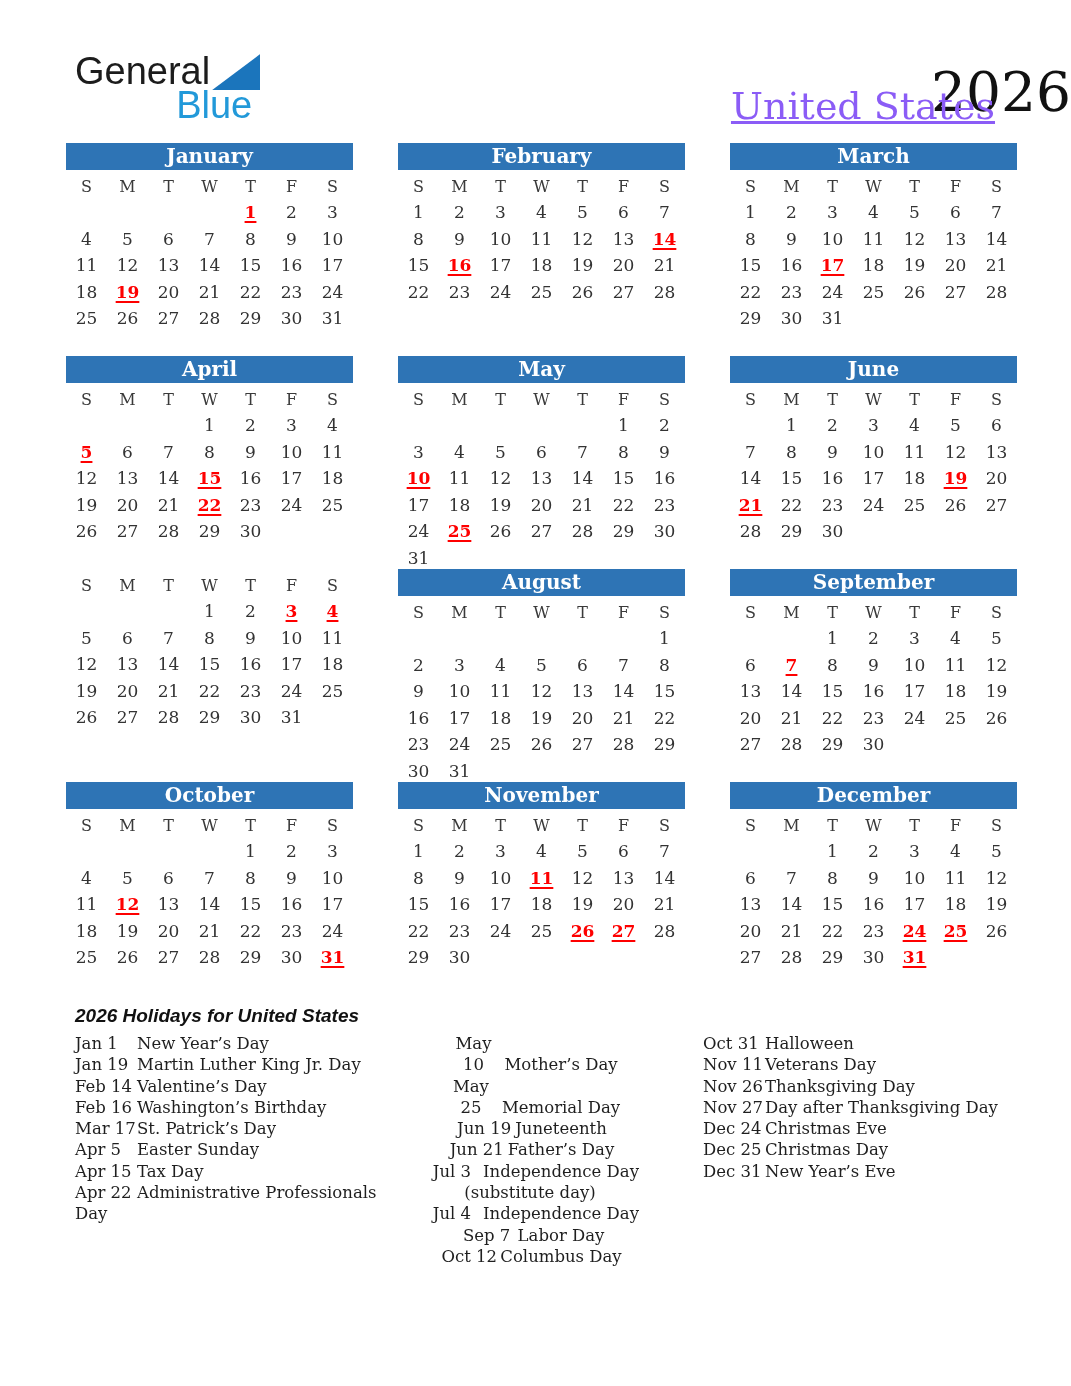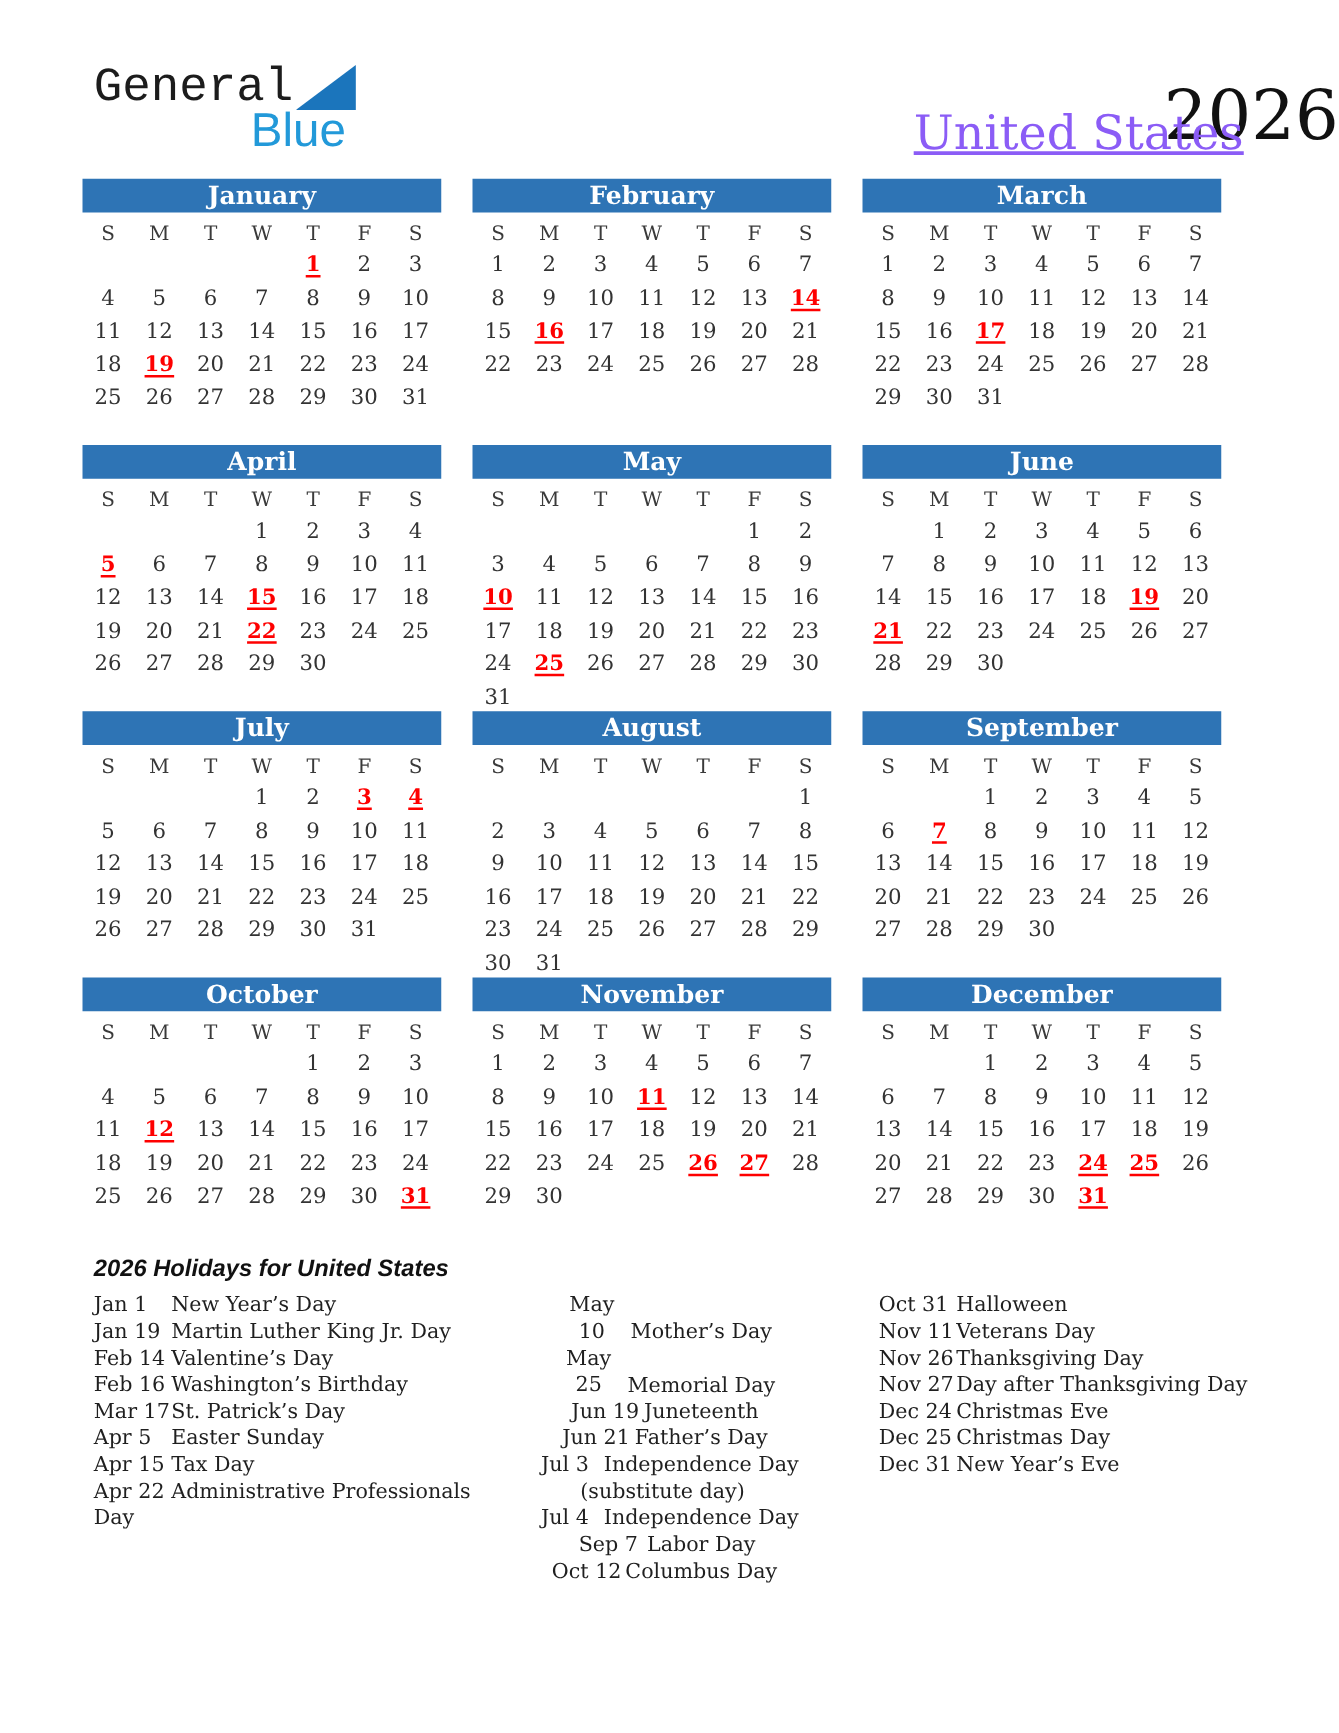--- a/index.html
+++ b/index.html
@@ -4,33 +4,33 @@
 <style>
   html,body { margin:0; padding:0; }
   body {
     width:1071px; height:1386px; background:#ffffff; position:relative;
     font-family:"DejaVu Serif", serif; overflow:hidden;
   }
   .page { position:absolute; inset:0; }
 
   
   .logo { position:absolute; left:75px; top:52px; font-family:"Liberation Sans", sans-serif; }
-  .logo-row1 { display:flex; align-items:flex-start;font-family:Liberation Mono, monospace; }
+  .logo-row1 { display:flex; align-items:flex-end; }
   .logo-general { font-size:38px; line-height:38px; color:#1c1c1c; }
   .logo-triangle { width:48px; height:36px; background:#1b75bc;
     clip-path:polygon(0 100%, 100% 0, 100% 100%); margin-left:2px; }
   .logo-blue { font-size:38px; line-height:34px; color:#2299d9; text-align:right; padding-right:8px; margin-top:-2px; }
 
   .year { position:absolute; top:62px; left:0; right:0; text-align:right;
     font-size:55px; line-height:60px; color:#111; }
   .region { position:absolute; top:84px; right:76px; font-size:38px; color:#8b5cf6;text-decoration:underline; }
 
   
   .months { position:absolute; left:66px; top:143px; width:936px;
-    display:grid; grid-template-columns:repeat(3, 287px); column-gap:25px;
+    display:grid; grid-template-columns:repeat(3, 287px); column-gap:45px;
     grid-auto-rows:213px; }
   .month { width:287px; }
   .month-title-bar { height:27px; background:#2e74b5; color:#ffffff; text-align:center;
     font-weight:bold; font-size:20px; line-height:27px; }
   .month-grid { display:grid; grid-template-columns:repeat(7, 1fr); }
   .dow { height:29px; line-height:33px; text-align:center; font-size:16px; color:#3a3a3a; }
   .daycell { height:26.5px; line-height:26.5px; text-align:center; font-size:17px; color:#333333; }
   .daycell.red { color:#fe0000; font-weight:bold; text-decoration:underline;
     text-underline-offset:3px; text-decoration-thickness:2px; }
 
@@ -322,21 +322,20 @@
           <div class="daycell">24</div>
           <div class="daycell">25</div>
           <div class="daycell">26</div>
           <div class="daycell">27</div>
           <div class="daycell">28</div>
           <div class="daycell">29</div>
           <div class="daycell">30</div>
         </div>
       </div>
       <div class="month">
-        <div class="month-title-bar">July</div>
         <div class="month-grid">
           <div class="dow">S</div>
           <div class="dow">M</div>
           <div class="dow">T</div>
           <div class="dow">W</div>
           <div class="dow">T</div>
           <div class="dow">F</div>
           <div class="dow">S</div>
           <div class="daycell"></div>
           <div class="daycell"></div>

